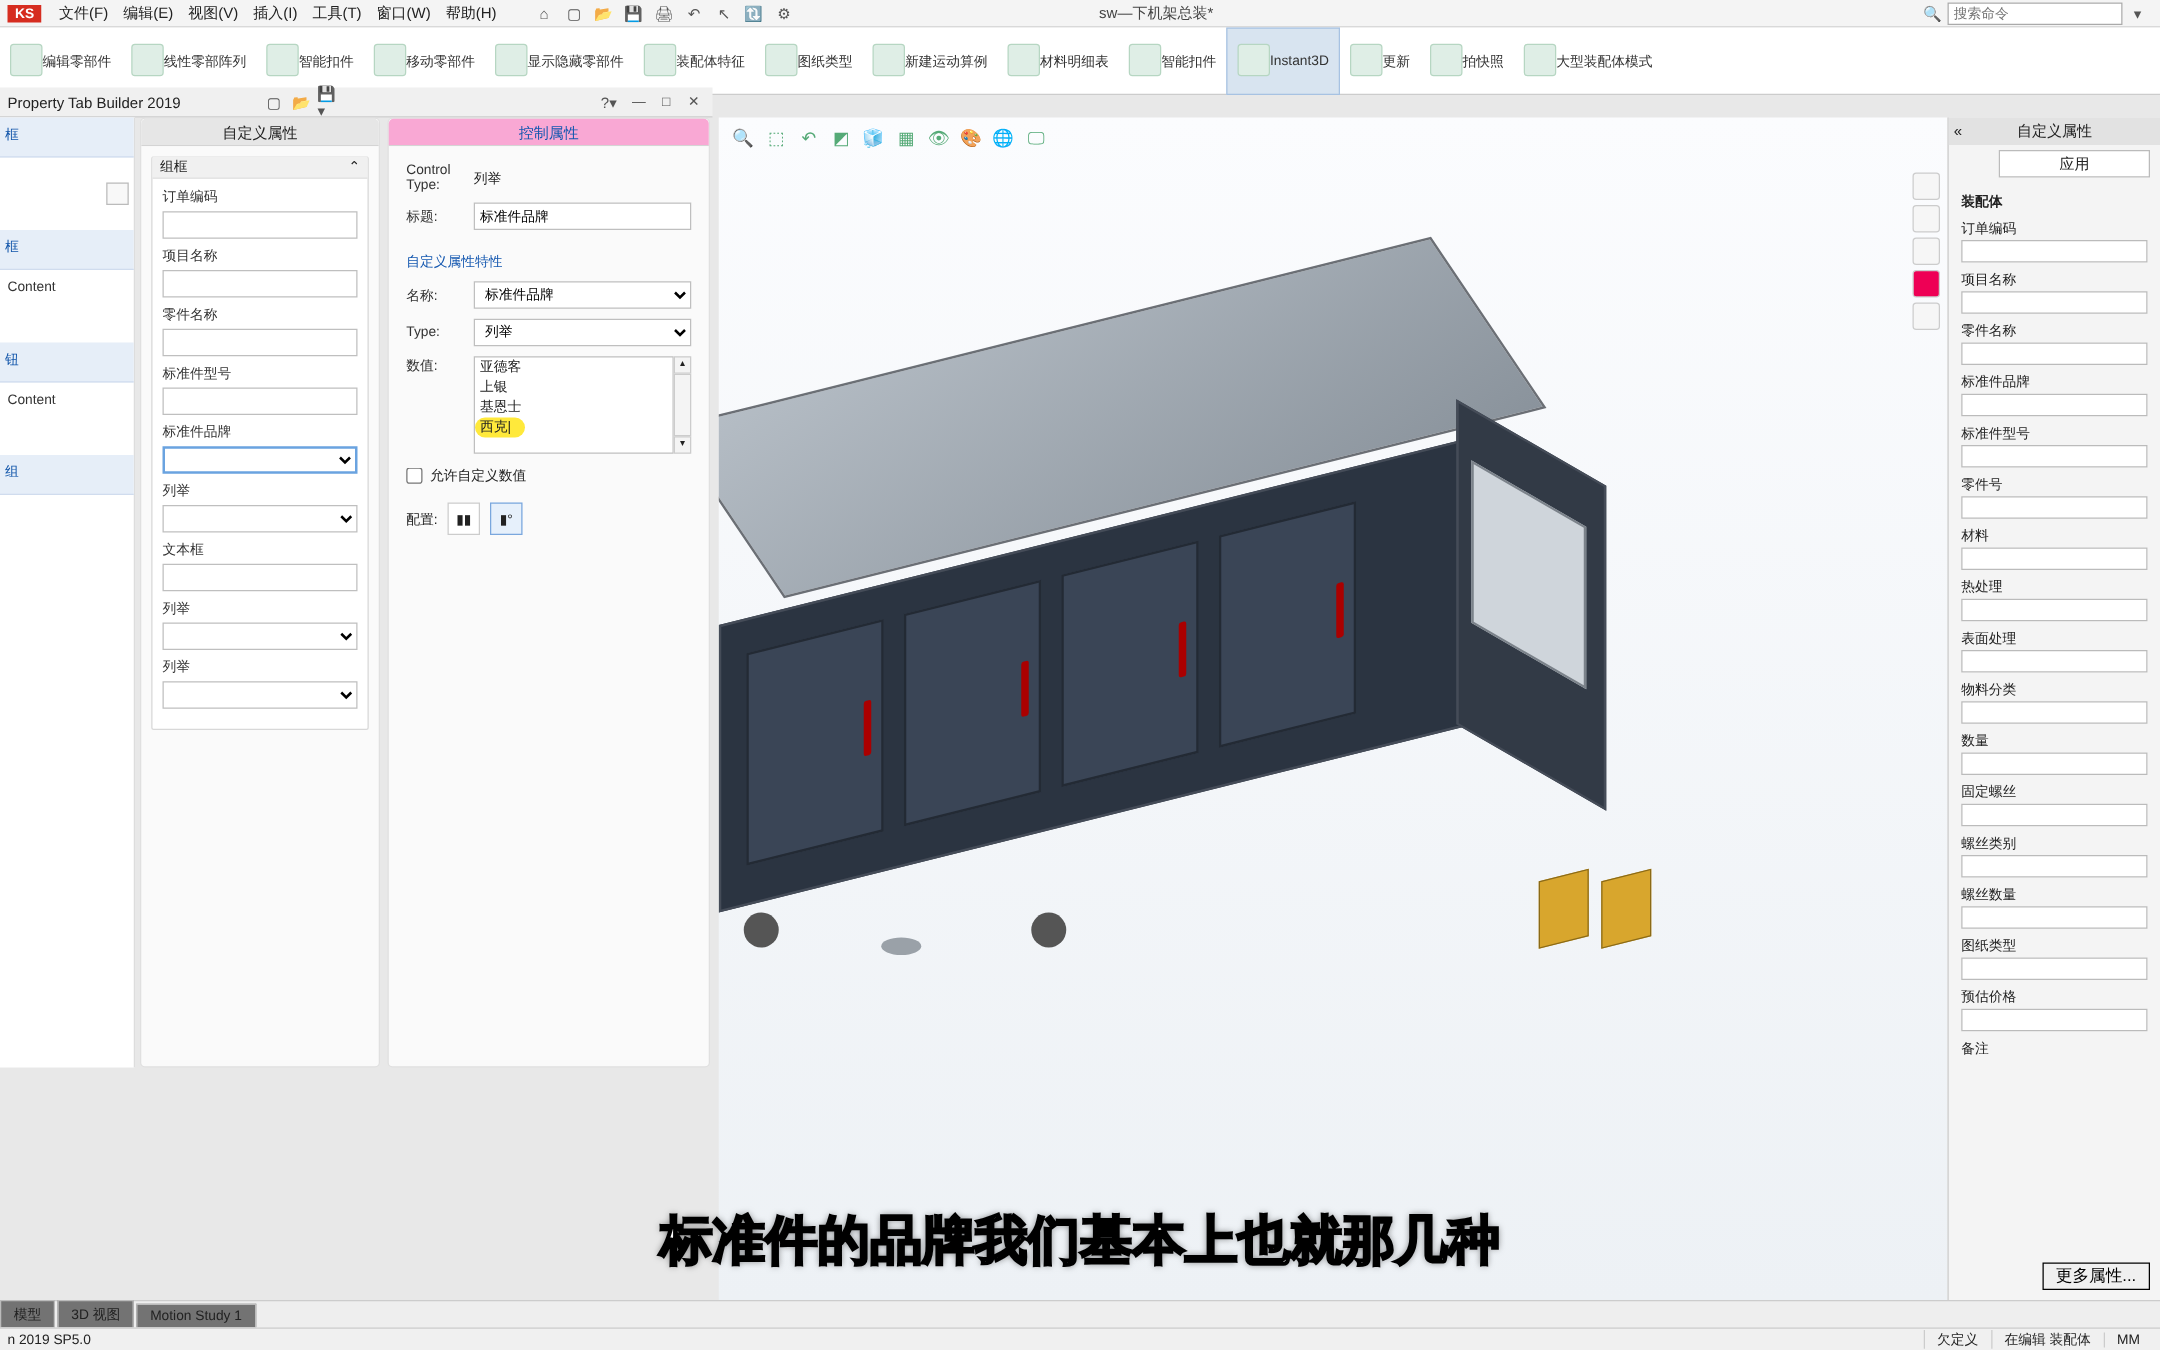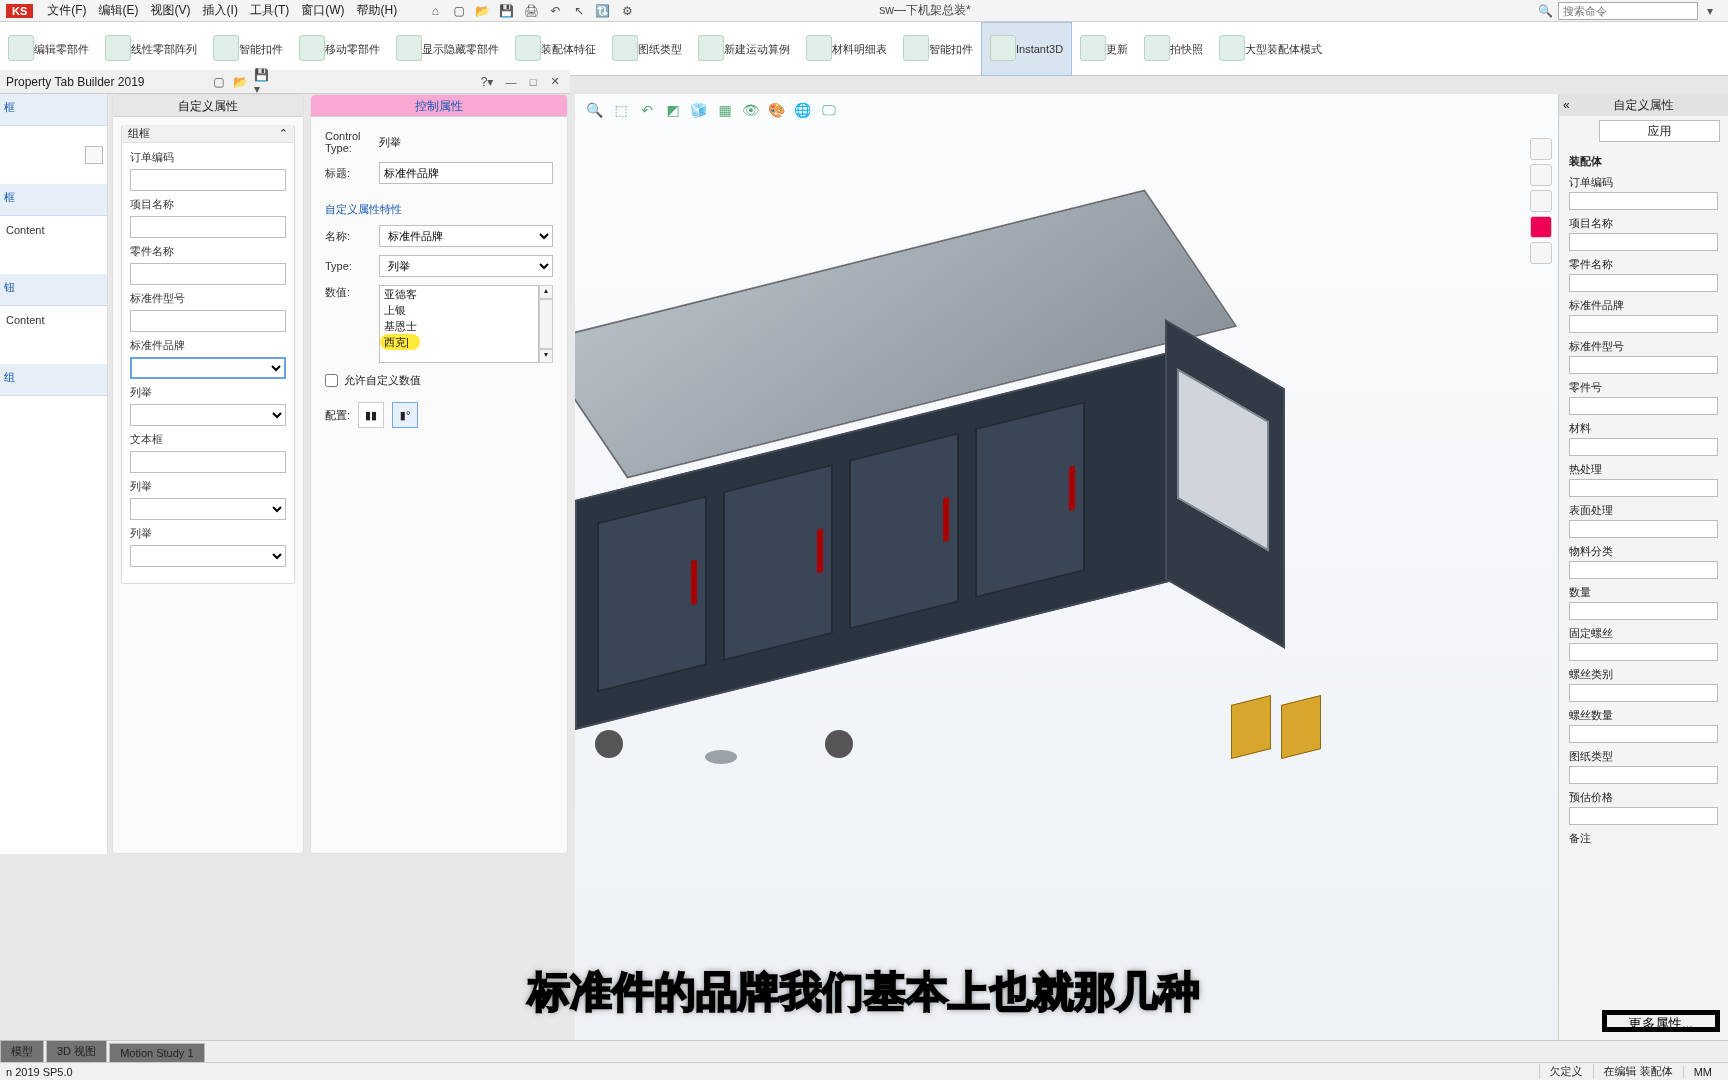--- a/index.html
+++ b/index.html
@@ -87,21 +87,21 @@
 
 
 .task-pane { position:absolute; right:0; top:94px; width:170px; bottom:40px; background:#f4f4f4; border-left:1px solid #ccc; }
 .task-pane .tp-hdr { height:22px; background:#e2e2e2; display:flex; align-items:center; justify-content:center; position:relative; font-size:12px; }
 .task-pane .tp-hdr .collapse { position:absolute; left:4px; cursor:pointer; }
 .task-pane .tp-tab { height:22px; background:#fff; border:1px solid #bbb; margin:4px 8px 0 40px; text-align:center; line-height:20px; cursor:pointer; }
 .task-pane .tp-body { padding:6px 10px; overflow:hidden; }
 .task-pane .tp-sect { font-weight:bold; font-size:11px; margin:6px 0; }
 .task-pane .tp-field { margin:6px 0 2px; font-size:11px; }
 .task-pane .tp-input { width:100%; height:18px; border:1px solid #bbb; background:#fff; margin-bottom:4px; }
-.task-pane .more-btn { position:absolute; bottom:8px; right:8px; height:22px; padding:0 22px; background:#f0f0f0; border:5px solid #000000; cursor:pointer; }
+.task-pane .more-btn { position:absolute; bottom:8px; right:8px; height:22px; padding:0 10px; background:#f0f0f0; border:1px solid #000000; cursor:pointer; }
 
 
 .bottom-tabs { position:absolute; left:0; bottom:18px; height:22px; background:#eee; display:flex; align-items:flex-end; width:100%; border-top:1px solid #ccc; }
 .bottom-tabs .btab { padding:3px 10px; border:1px solid #bbb; border-bottom:none; background:#737373; margin-right:2px; font-size:11px; cursor:pointer; }
 .statusbar { position:absolute; left:0; bottom:0; height:18px; width:100%; background:#f0f0f0; border-top:1px solid #ccc; display:flex; align-items:center; font-size:11px; padding:0 6px; }
 .statusbar .sp { flex:1; }
 .statusbar .cell { padding:0 10px; border-left:1px solid #ccc; }
 
 
 .subtitle { position:absolute; bottom:60px; left:50%; transform:translateX(-50%); font-size:42px; font-weight:700; color:#fff; -webkit-text-stroke:2px #000; text-shadow:0 0 6px rgba(0,0,0,.6); white-space:nowrap; }

